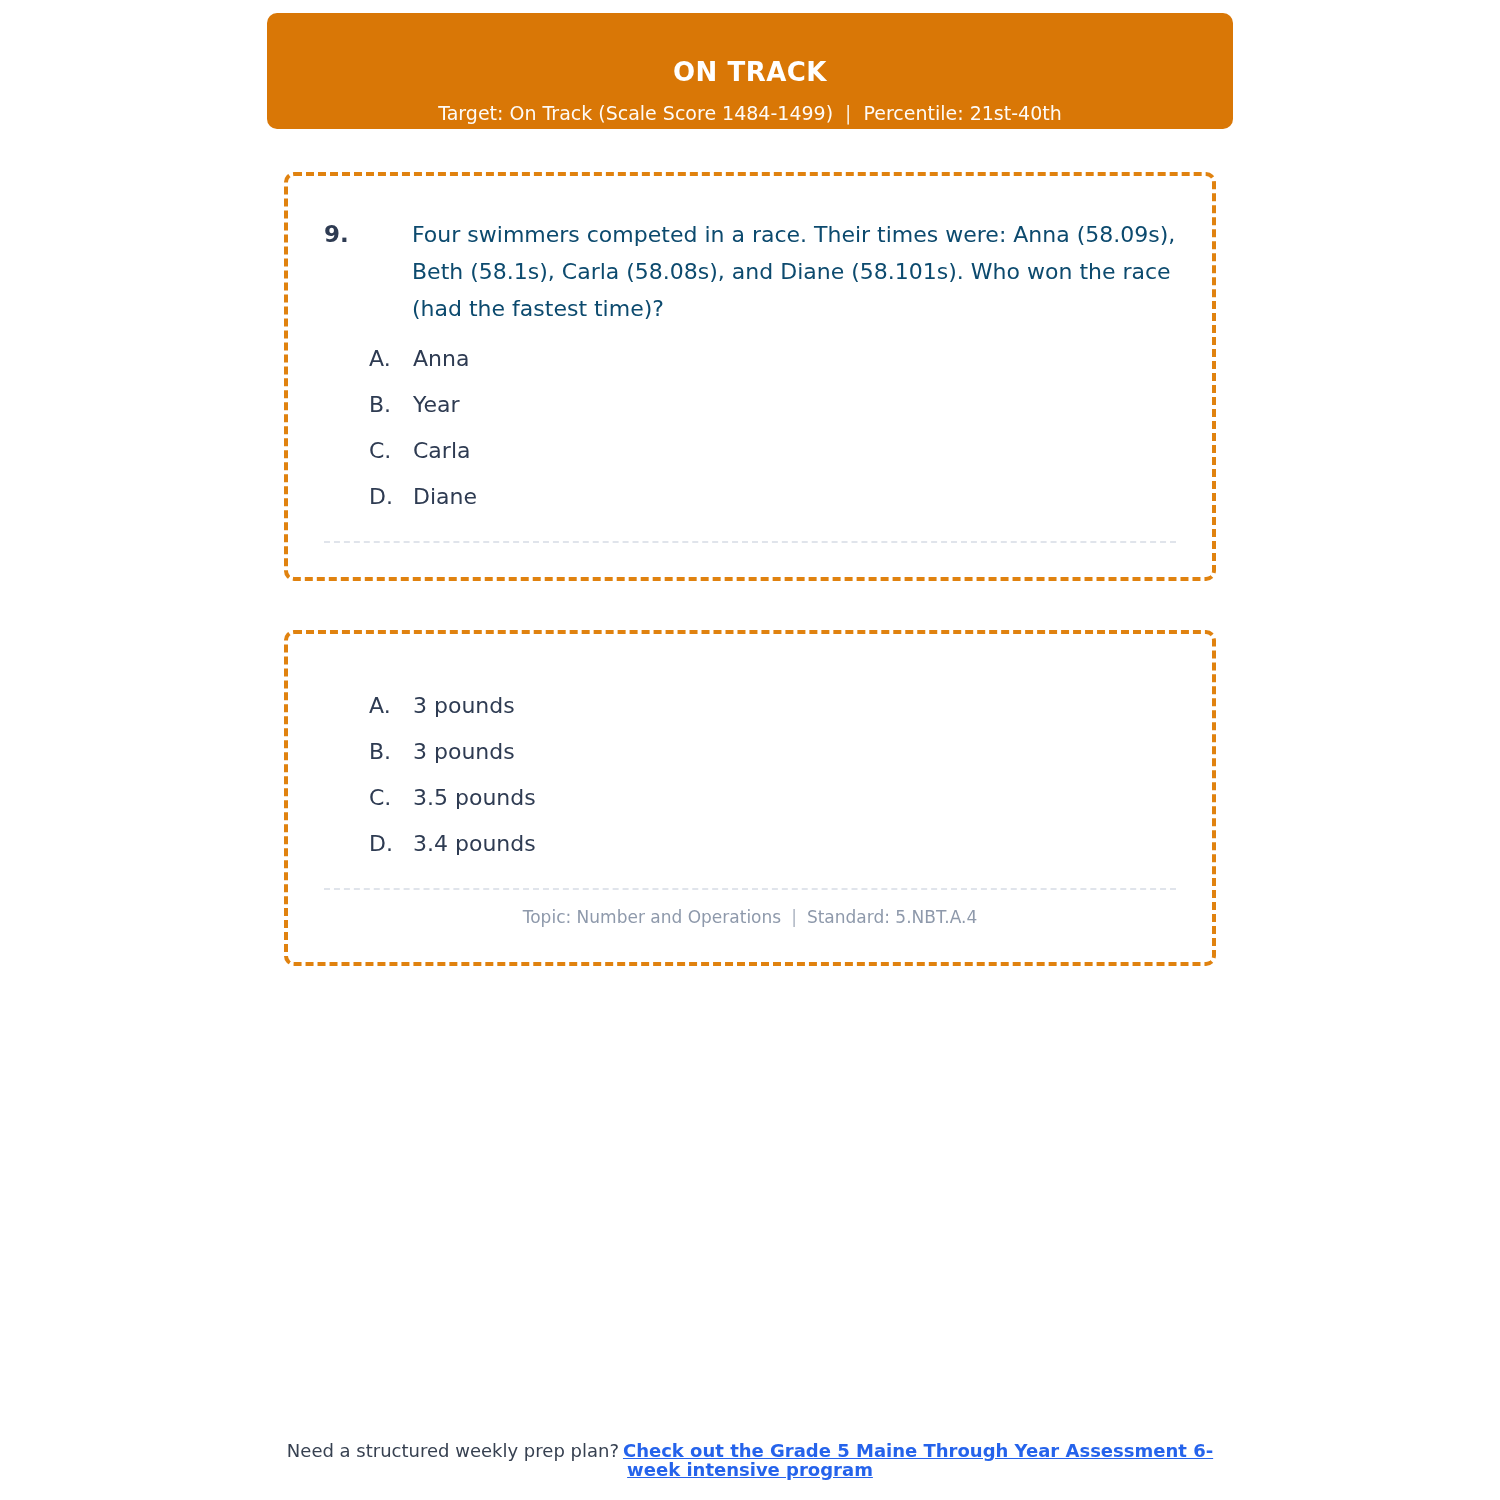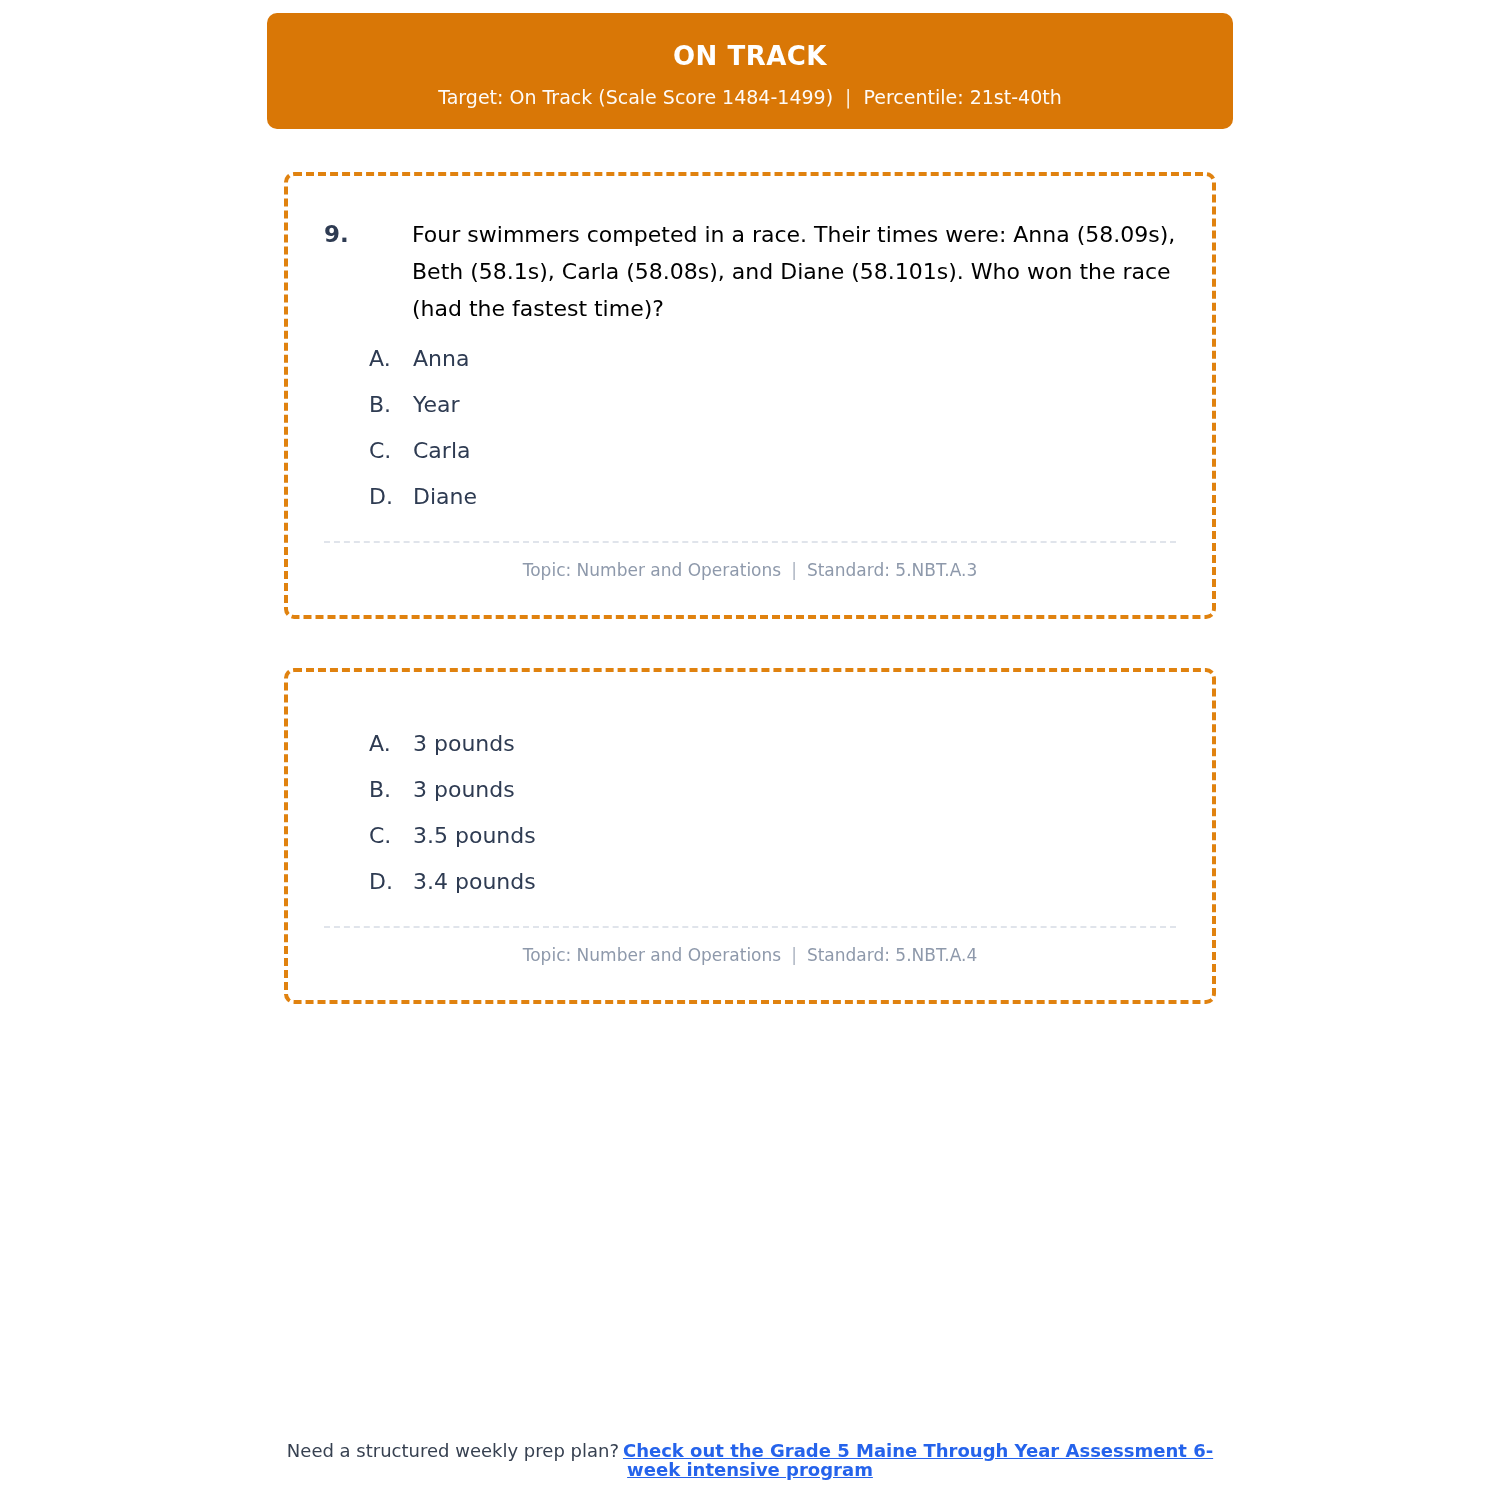--- a/index.html
+++ b/index.html
@@ -15,21 +15,21 @@
   
   .banner {
     width: 966px;
     height: 116px;
     margin: 13px auto 0;
     background: #D97706;
     border-radius: 10px;
     box-sizing: border-box;
     text-align: center;
     color: #ffffff;
-    padding-top: 28px;
+    padding-top: 44px;
   }
   .banner-title {
     font-size: 26px;
     font-weight: bold;
     letter-spacing: 0.5px;
   }
   .banner-subtitle {
     margin-top: 15px;
     font-size: 19px;
     color: rgba(255,255,255,0.97);
@@ -54,21 +54,21 @@
     flex: 0 0 88px;
     font-size: 23px;
     font-weight: bold;
     line-height: 37px;
     color: #2E3B52;
   }
   .q-text {
     flex: 1;
     font-size: 22px;
     line-height: 37px;
-    color: #000000;
+    color: #0c4a6e;
   }
 
   .options { margin: 8px 0 0 45px; }
   .opt {
     display: flex;
     align-items: center;
     height: 46px;
     font-size: 22px;
     color: #2E3B52;
   }
@@ -138,23 +138,20 @@
       <div class="opt">
         <span class="opt-label">C.</span>
         <span class="opt-text">Carla</span>
       </div>
       <div class="opt">
         <span class="opt-label">D.</span>
         <span class="opt-text">Diane</span>
       </div>
     </div>
     <div class="divider"></div>
-    <div class="meta">
-      <span>Topic: Number and Operations</span><span class="meta-sep">|</span><span>Standard: 5.NBT.A.3</span>
-    </div>
   </section>
 
   <section class="card second">
     <div class="options">
       <div class="opt">
         <span class="opt-label">A.</span>
         <span class="opt-text">3 pounds</span>
       </div>
       <div class="opt">
         <span class="opt-label">B.</span>

